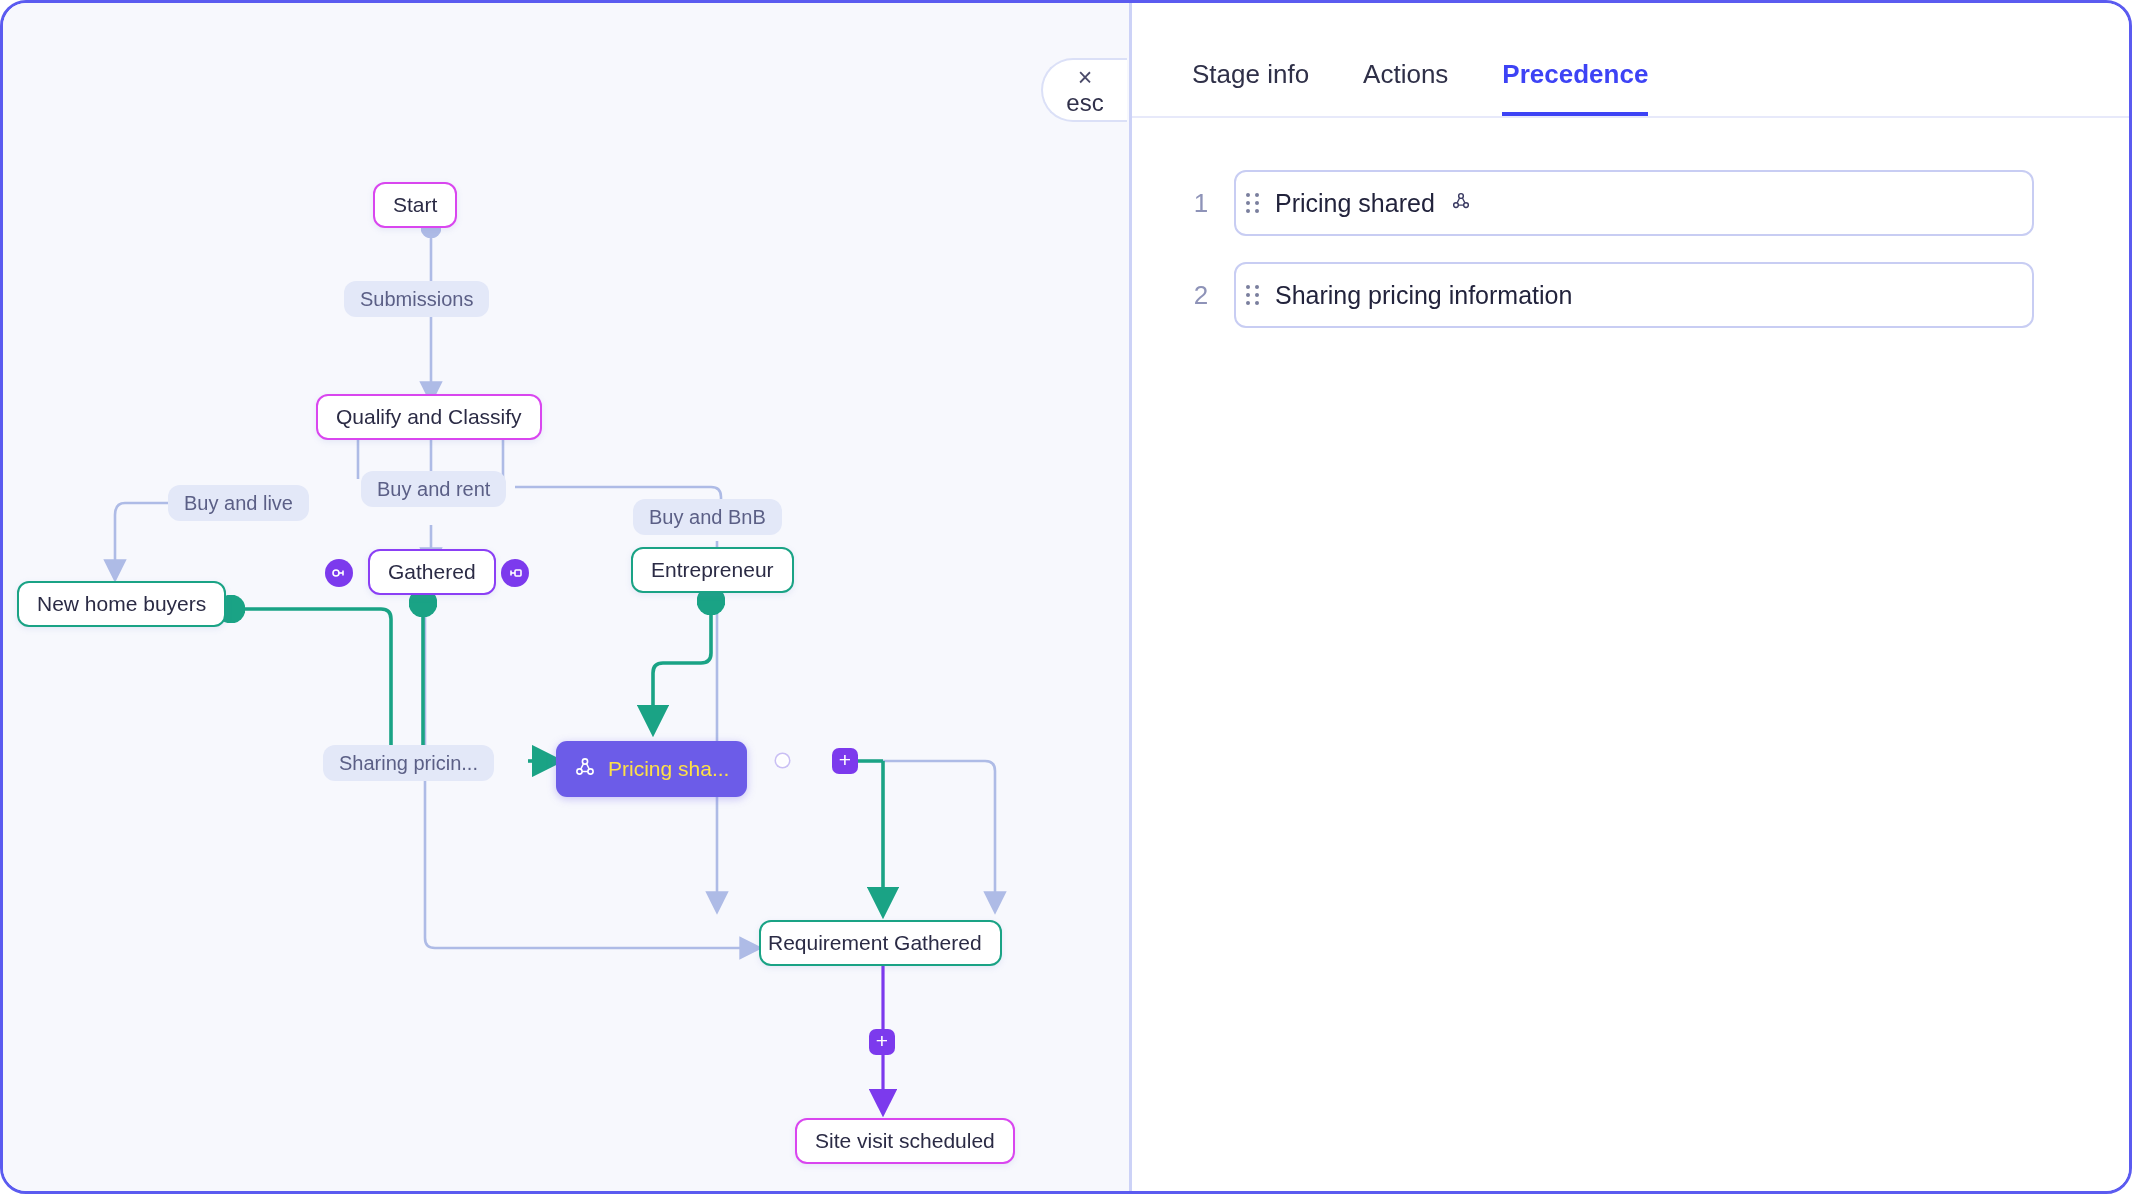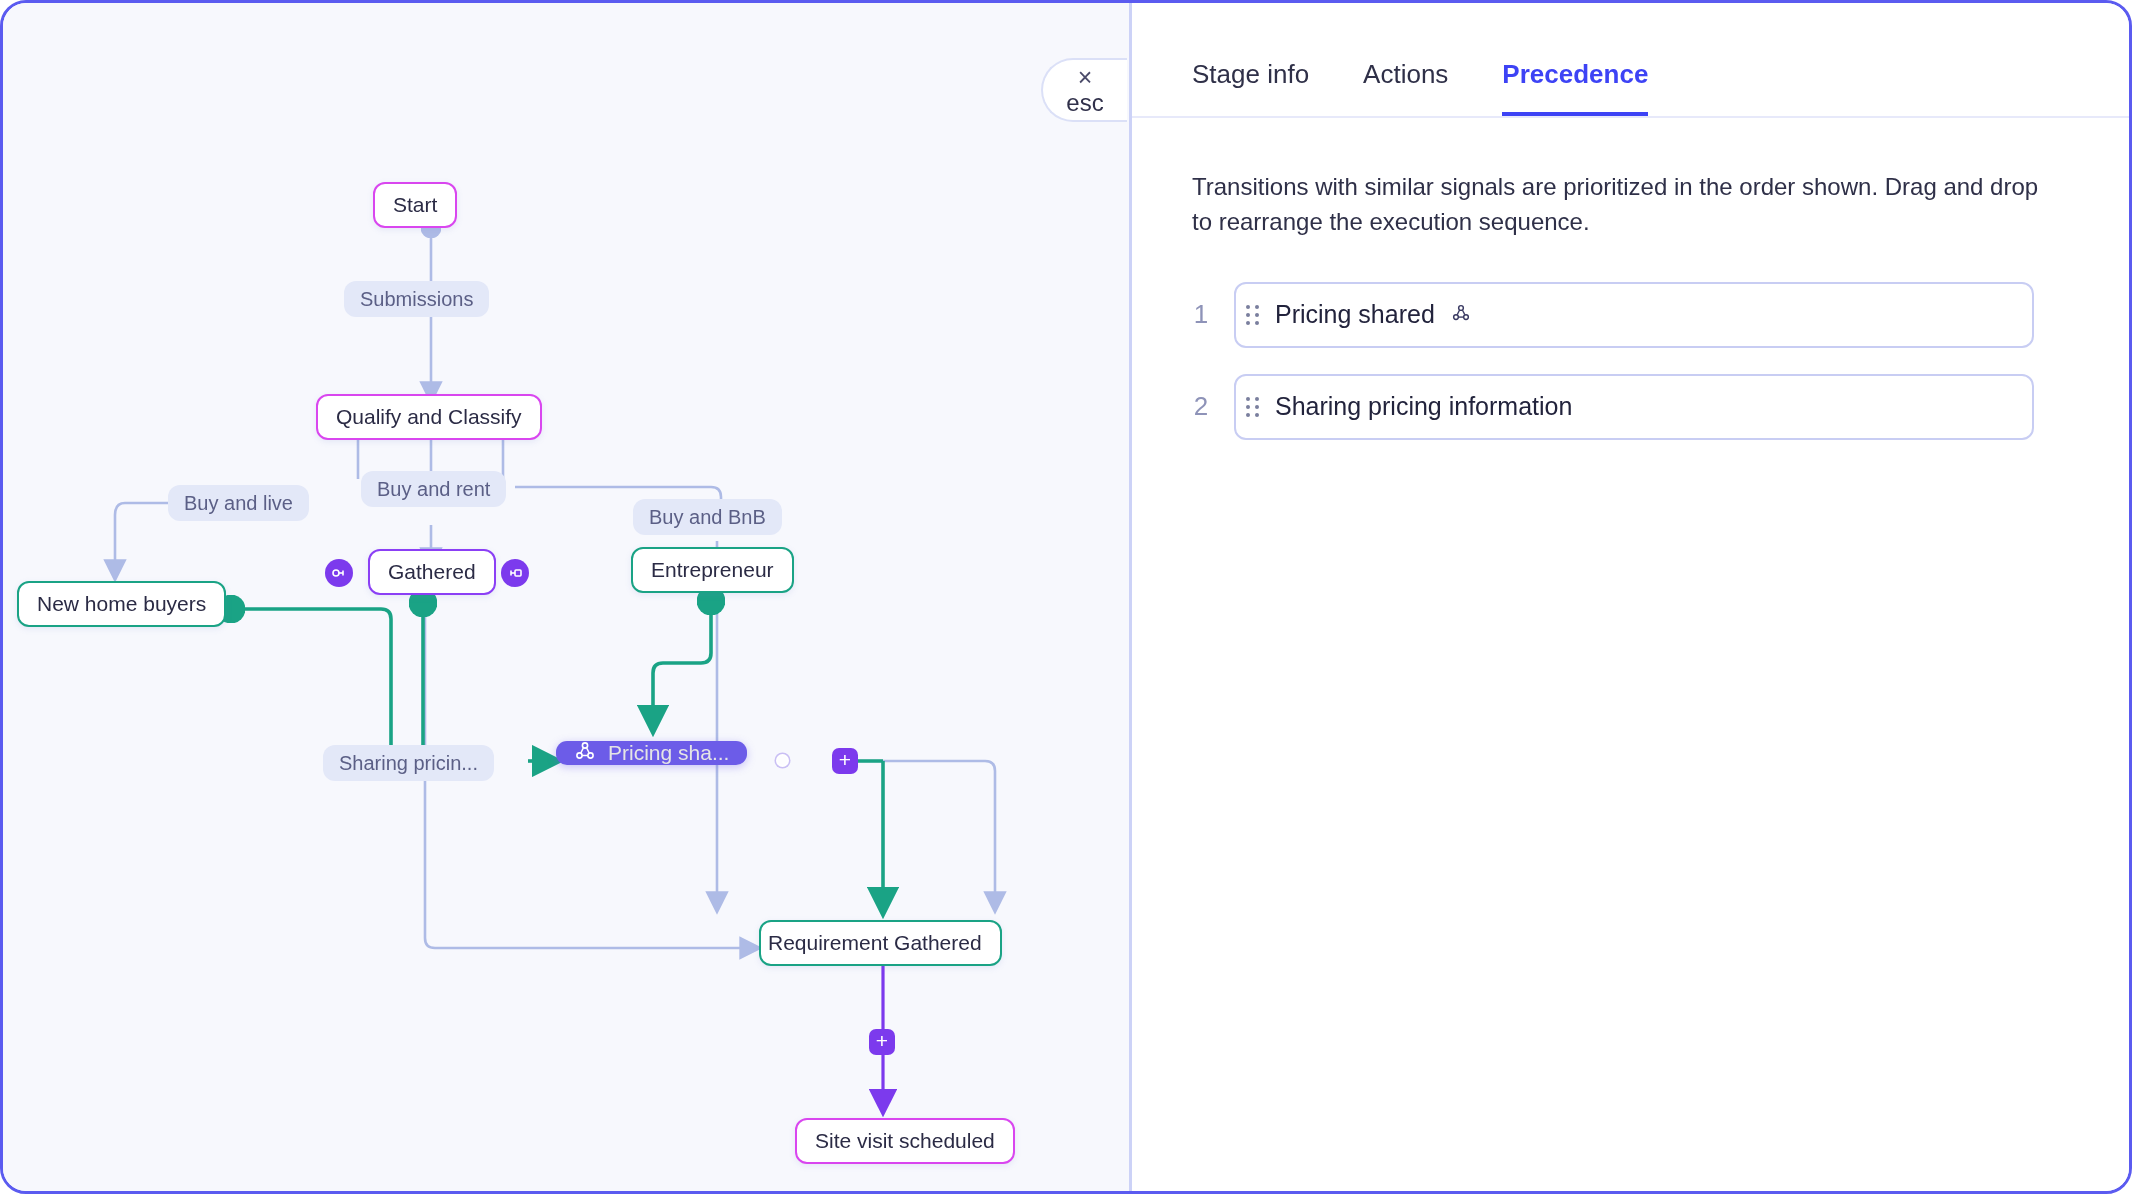--- a/index.html
+++ b/index.html
@@ -62,25 +62,25 @@
     height: 36px;
     z-index: 6;
   }
 
   
   .pill-node {
     position: absolute;
     display: flex; align-items: center; gap: 12px;
     background: #6c5ce8;
     border-radius: 11px;
-    color: #e5e5e5;
+    color: #fde047;
     font-size: 21px;
     white-space: nowrap;
     padding: 0 18px;
-    height: 24px;
+    height: 56px;
     z-index: 7;
     box-shadow: 0 2px 8px rgba(108,92,232,.35);
   }
 
   
   .plus-btn {
     position: absolute;
     width: 26px; height: 26px;
     background: #7c3aed;
     border-radius: 7px;
@@ -351,21 +351,20 @@
       </div>
       <div class="tab">
         <span>Actions</span>
       </div>
       <div class="tab active">
         <span>Precedence</span>
       </div>
     </div>
 
     <div id="panel-body">
-      <div id="panel-desc">Transitions with similar signals are prioritized in the order shown. Drag and drop to rearrange the execution sequence.</div>
 
       <div class="prec-row">
         <div class="prec-num">1</div>
         <div class="prec-card">
           <span class="grip">
             <i></i>
               <i></i>
               <i></i>
               <i></i>
               <i></i>

